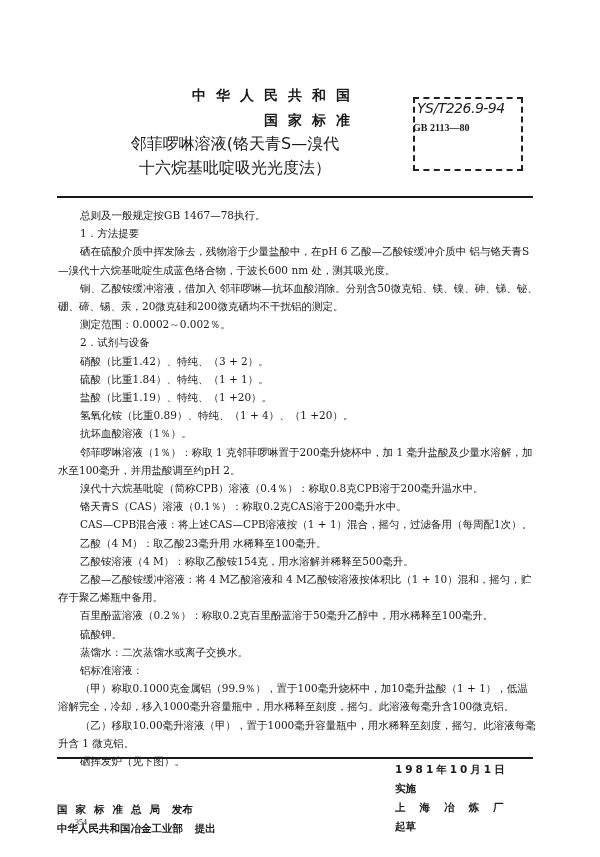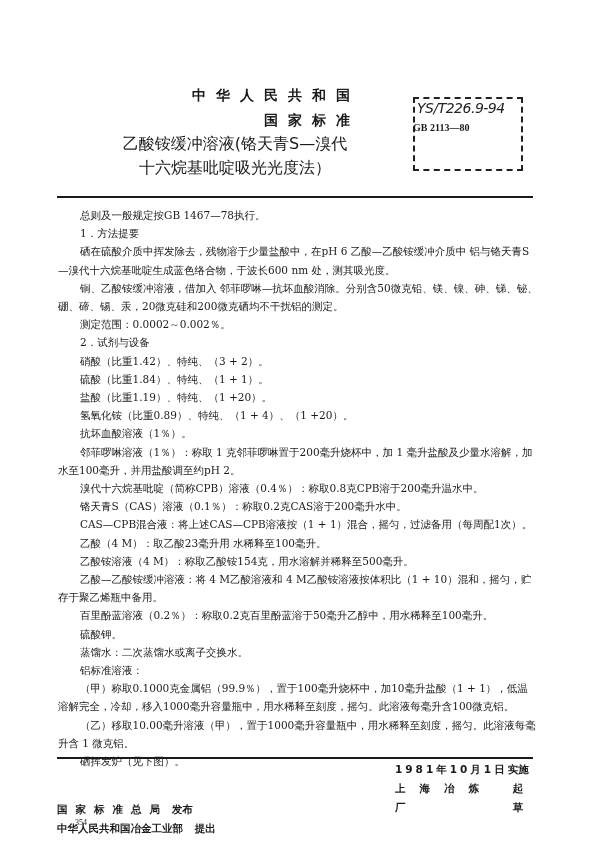--- a/index.html
+++ b/index.html
@@ -36,31 +36,31 @@
     left: 58px; top: 206px; width: 480px;
     font-size: 10.5px; line-height: 18.2px;
   }
   .para { text-indent: 22px; margin: 0; }
   .footer {
     font-family: "DejaVu Sans", "Liberation Sans", sans-serif;
     font-weight: bold; font-size: 10.5px; line-height: 19px;
   }
   .foot-left { left: 57px; top: 800px; }
   .foot-right { left: 395px; top: 760px; width: 138px; }
-  .foot-right div { display: flex; justify-content: flex-start; }
+  .foot-right div { display: flex; justify-content: flex-end; flex-direction: column; }
   .sp { letter-spacing: 8px; }
   .pageno { left: 75px; top: 818px; font-size: 8px; font-family: Liberation Serif, serif; }
 </style>
 </head>
 <body>
 
 <div class="abs hdr1">中华人民共和国</div>
 <div class="abs hdr1 hdr2">国家标准</div>
 <div class="abs title">
-  <div>乙酸铵缓冲溶液(铬天青S—溴代</div>
+  <div>邻菲啰啉溶液(铬天青S—溴代</div>
   <div>十六烷基吡啶吸光光度法）</div>
 </div>
 
 <div class="abs stdbox"></div>
 <div class="abs handwritten">YS/T226.9-94</div>
 <div class="abs gbnum">GB 2113—80</div>
 
 <div class="abs rule" style="top:196px;"></div>
 
 <div class="abs body-text">

